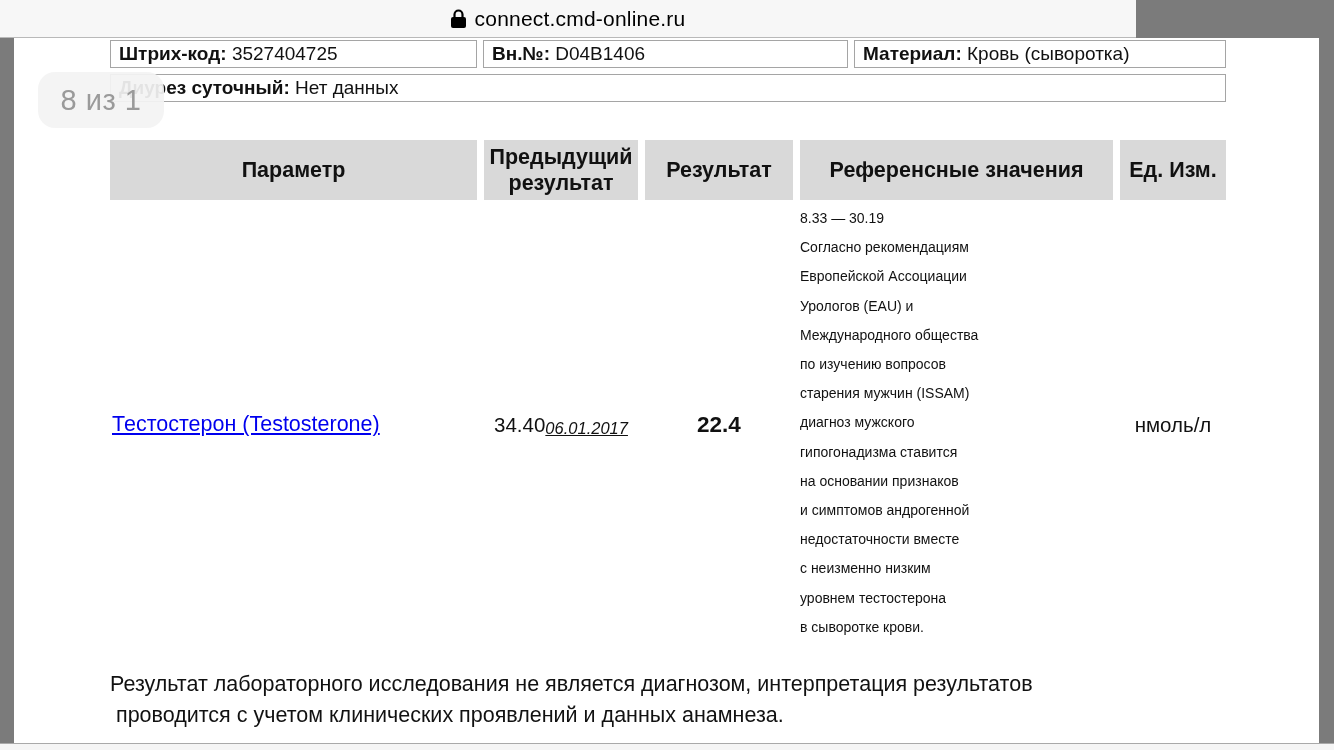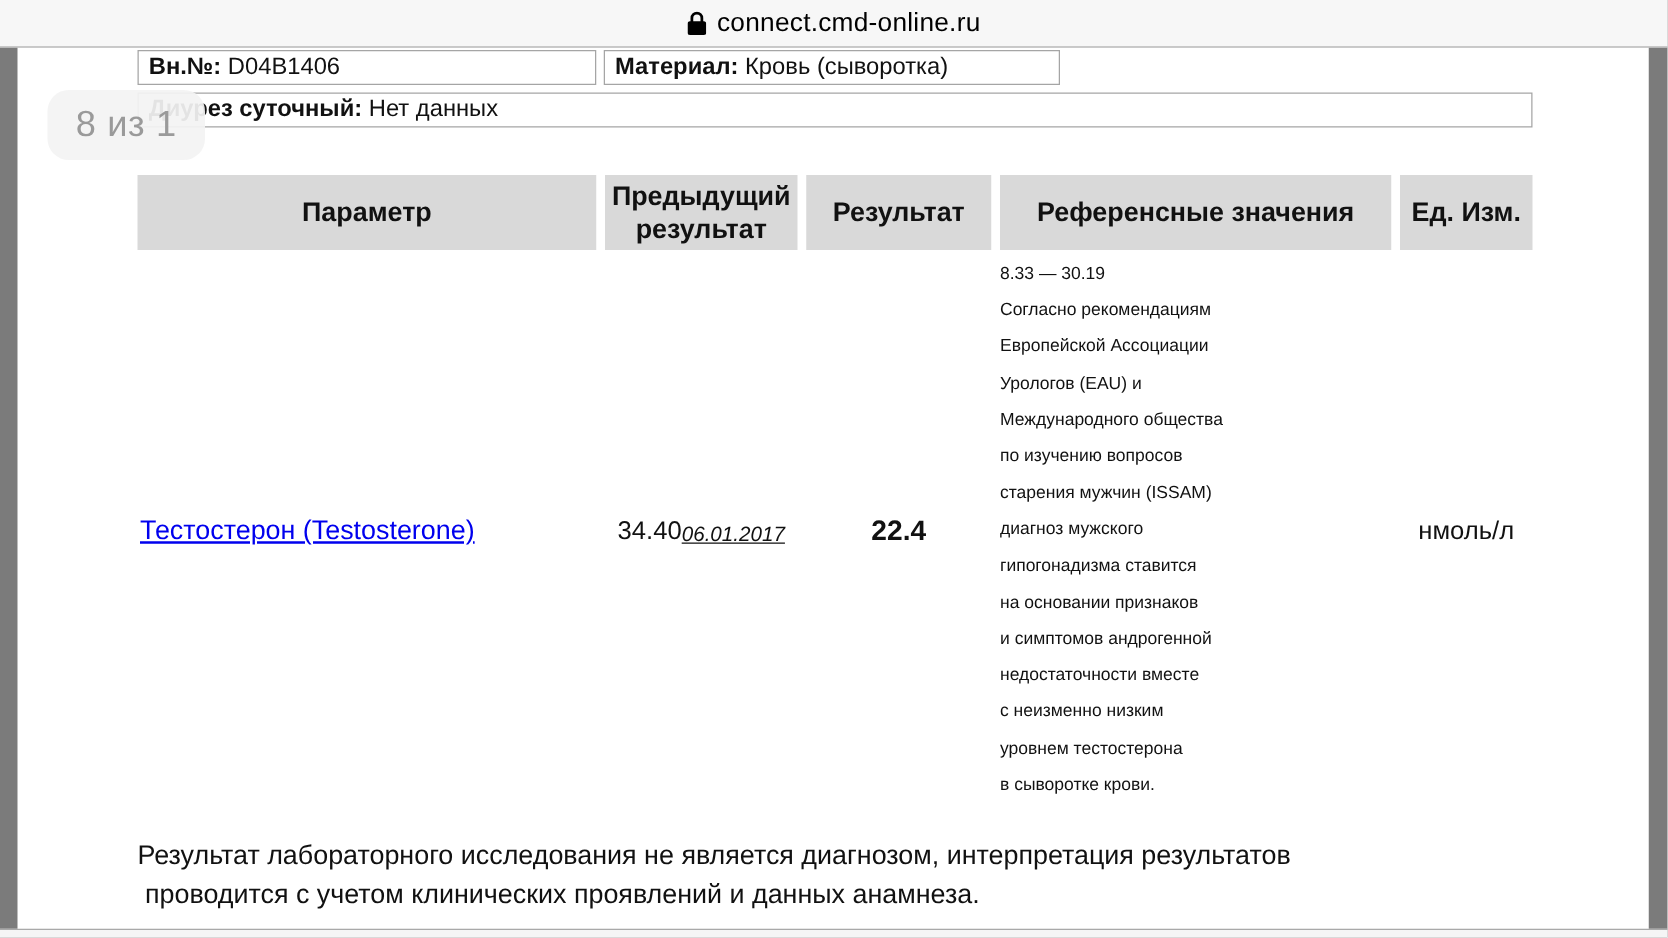--- a/index.html
+++ b/index.html
@@ -7,21 +7,21 @@
   body {
     font-family: "Liberation Sans", "DejaVu Sans", sans-serif;
     background: #7b7b7b;
     position: relative;
     overflow: hidden;
     color: #111;
   }
 
   
   .url-bar {
-    position: absolute; top: 0; left: 0; width: 1334px; height: 38px;
+    position: absolute; top: 0; left: 0; width: 1136px; height: 38px;
     background: #f7f7f7;
     border-bottom: 1px solid #b9b9b9;
     display: flex; align-items: center; justify-content: center;
     z-index: 30;
   }
   .url-text {
     font-size: 21px; color: #000; letter-spacing: .2px;
     display: flex; align-items: center; gap: 9px;
   }
   .lock { width: 15px; height: 19px; display: inline-block; }
@@ -114,20 +114,24 @@
 </div>
 
 <div class="page">
 
   <div class="page-badge">8 из 1</div>
 
   <div class="content">
 
     <div class="fields-row1">
       <div class="field-box">
+        <b>Штрих-код:</b>
+        <span>3527404725</span>
+      </div>
+      <div class="field-box">
         <b>Вн.№:</b>
         <span>D04B1406</span>
       </div>
       <div class="field-box">
         <b>Материал:</b>
         <span>Кровь (сыворотка)</span>
       </div>
     </div>
     <div class="fields-row2">
       <div class="field-box">

